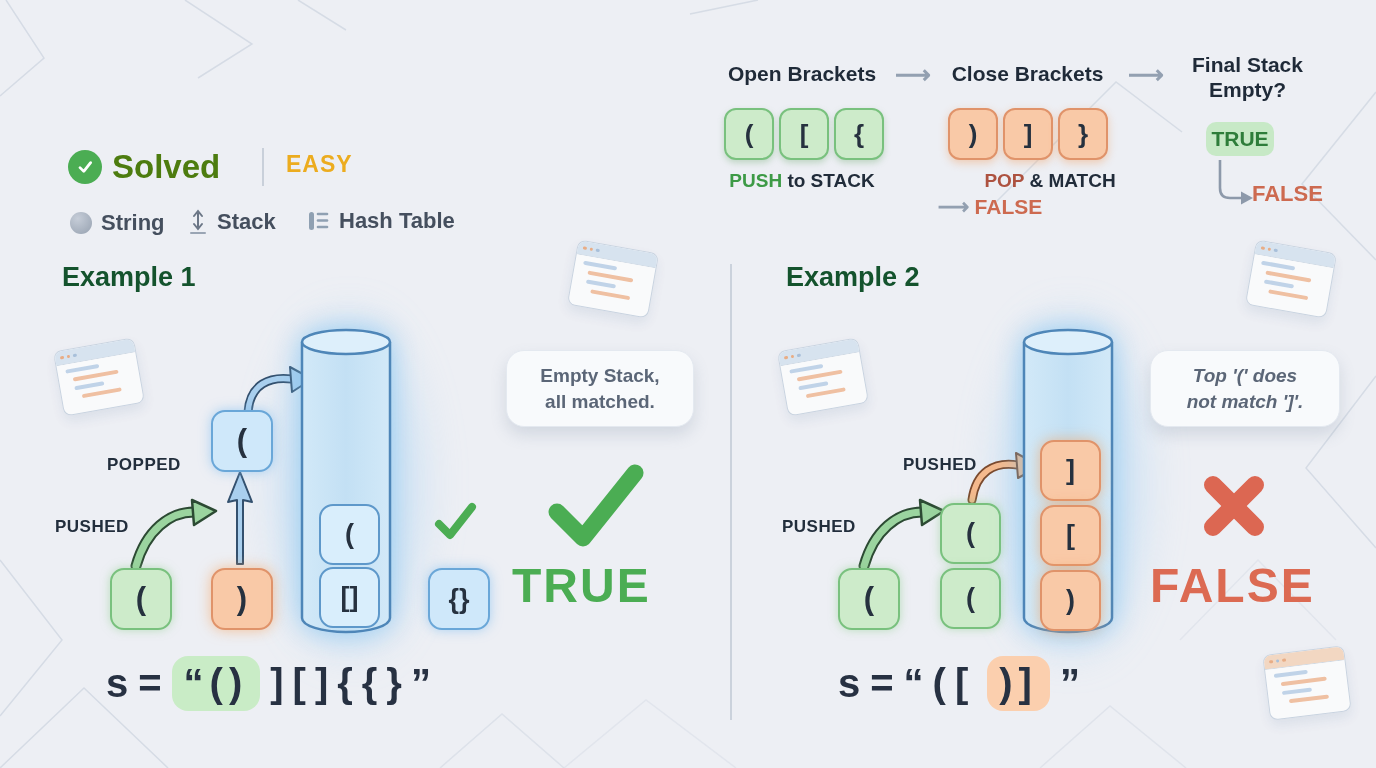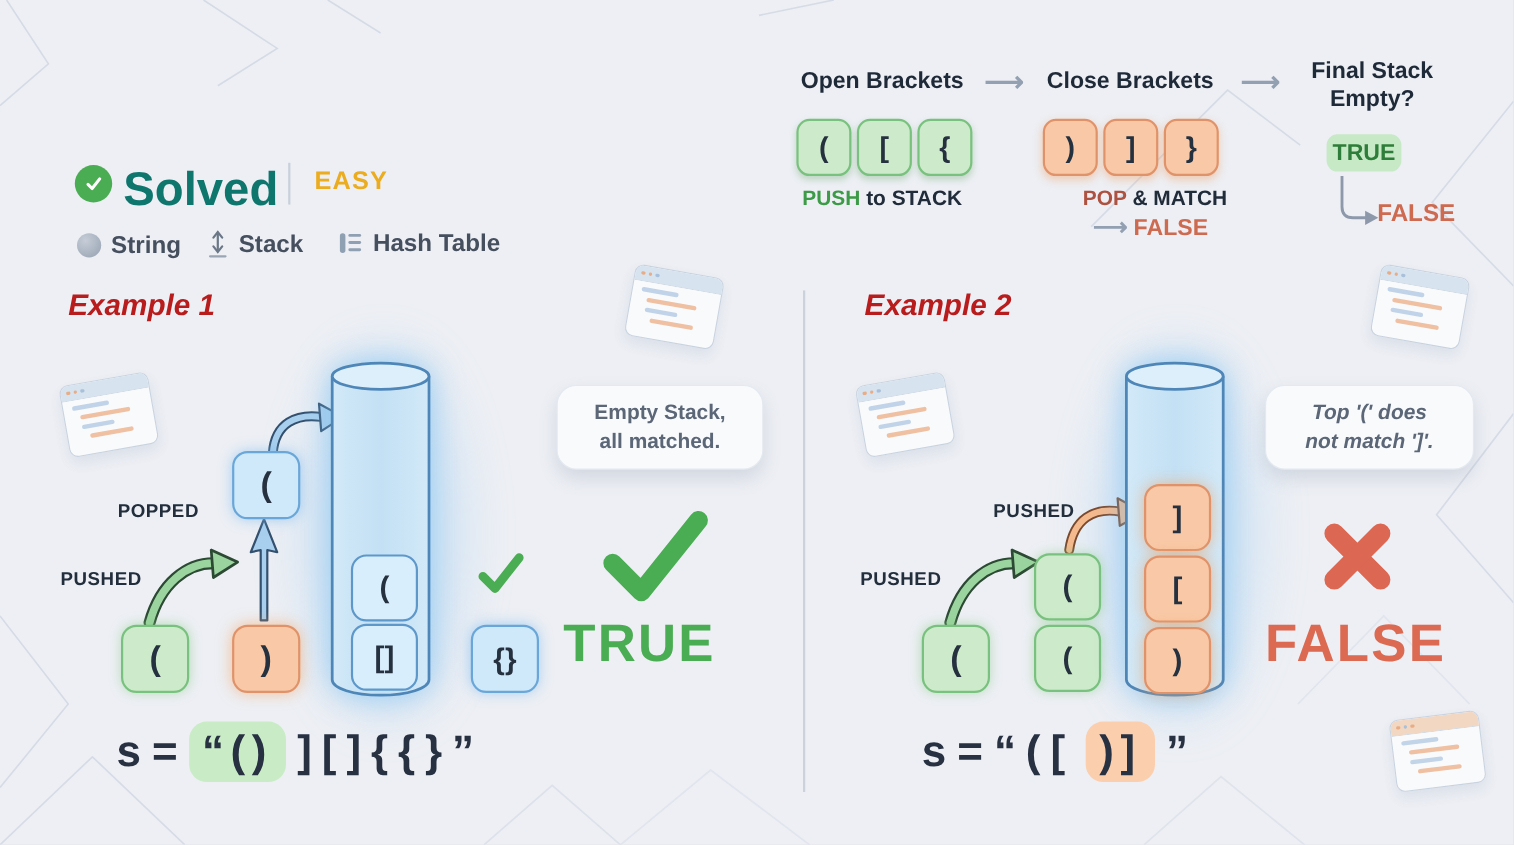--- a/index.html
+++ b/index.html
@@ -9,39 +9,39 @@
   
   #bg-decor{position:absolute;inset:0;}
   .glow{position:absolute;border-radius:50%;filter:blur(22px);}
   
   .title-card{left:45px;top:40px;width:608px;height:86px;background:#ffffff;border-radius:22px;
               box-shadow:0 12px 26px rgba(120,140,170,.28);display:flex;align-items:center;}
   .title-card h1{margin:0 0 0 26px;font-size:46px;font-weight:800;color:#2478d1;letter-spacing:.5px;}
   
   .check-circle{left:68px;top:150px;width:34px;height:34px;border-radius:50%;background:#4bad53;
                 display:flex;align-items:center;justify-content:center;}
-  .solved{left:112px;top:148px;font-size:43px;font-weight:800;color:#0f766e;}
+  .solved{left:112px;top:148px;font-size:33px;font-weight:800;color:#4d7c0f;}
   .vdivider{left:262px;top:148px;width:2px;height:38px;background:#c9d0da;}
   .easy{left:286px;top:151px;font-size:23px;font-weight:800;color:#ecac1f;letter-spacing:1px;}
   
   .tag{display:flex;align-items:center;gap:9px;font-size:22px;font-weight:600;color:#454f5e;}
   .sphere{width:22px;height:22px;border-radius:50%;
           background:radial-gradient(circle at 35% 30%,#c6cdd8,#96a1b0);}
   
   .flow-label{font-size:21px;font-weight:800;color:#1f2a38;text-align:center;}
   .flow-arrow{font-size:25px;color:#93a0b1;font-weight:600;}
   .fchip{width:46px;height:48px;border-radius:12px;display:flex;align-items:center;justify-content:center;
          font-size:26px;font-weight:800;color:#26313f;}
   .fchip.g{background:#cdebca;border:2px solid #79c17e;box-shadow:0 3px 6px rgba(110,170,110,.35);}
   .fchip.o{background:#f9c9a7;border:2px solid #e0936a;box-shadow:0 3px 8px rgba(240,160,100,.45);}
   .flow-action{font-size:19px;font-weight:800;text-align:center;color:#212c3a;}
   .true-badge{left:1206px;top:122px;width:68px;height:34px;border-radius:10px;background:#c7e9c6;
               color:#2e7d3a;font-size:21px;font-weight:800;display:flex;align-items:center;justify-content:center;}
   
-  .ex-heading{font-size:27px;font-weight:800;color:#b91c1c;font-style:italic;}
+  .ex-heading{font-size:27px;font-weight:800;color:#14532d;}
   .small-label{font-size:17px;font-weight:800;color:#222e3c;letter-spacing:.5px;}
   .chip{width:58px;height:58px;border-radius:14px;display:flex;align-items:center;justify-content:center;
         font-size:31px;font-weight:800;color:#26313f;}
   .chip.sm{width:57px;height:57px;font-size:27px;}
   .chip.green{background:#cdebca;border:2px solid #79c17e;box-shadow:0 0 10px rgba(140,205,140,.55);}
   .chip.orange{background:#f9c9a7;border:2px solid #e0936a;box-shadow:0 0 14px rgba(245,165,100,.65);}
   .chip.blue{background:#cfe8fa;border:2px solid #6aa7d8;box-shadow:0 0 12px rgba(130,190,240,.65);}
   .chip.stackblue{background:#d9eefc;border:2px solid #5e98ca;}
   .cyl{filter:drop-shadow(0 0 14px rgba(130,195,240,.75));}
   .tooltip{width:170px;padding:12px 8px;background:#f8fafc;border:1px solid #e4e9f0;border-radius:18px;
@@ -146,21 +146,21 @@
     <span>to STACK</span>
   </div>
 
   <div class="abs fchip o" style="left:948px;top:108px;">)</div>
   <div class="abs fchip o" style="left:1003px;top:108px;">]</div>
   <div class="abs fchip o" style="left:1058px;top:108px;">}</div>
   <div class="abs flow-action" style="left:936px;top:170px;width:180px;">
     <span style="color:#ad5240;margin-left:48px;">POP</span>
     <span>&amp; MATCH</span>
   </div>
-  <div class="abs flow-action" style="left:956px;top:194px;width:180px;">
+  <div class="abs flow-action" style="left:900px;top:194px;width:180px;">
     <span class="flow-arrow" style="font-size:22px;">⟶</span>
     <span style="color:#cd6a50;font-size:21px;">FALSE</span>
   </div>
 
   <div class="abs true-badge">TRUE</div>
   <svg class="abs" style="left:1212px;top:158px;" width="44" height="48">
     <path d="M8 2 L8 30 Q8 40 18 40 L30 40" fill="none" stroke="#8d99aa" stroke-width="2.6"></path>
     <polygon points="29,33.5 41,40 29,46.5" fill="#8d99aa"></polygon>
   </svg>
   <div class="abs" style="left:1252px;top:181px;font-size:22px;font-weight:800;color:#cd6a50;">FALSE</div>

